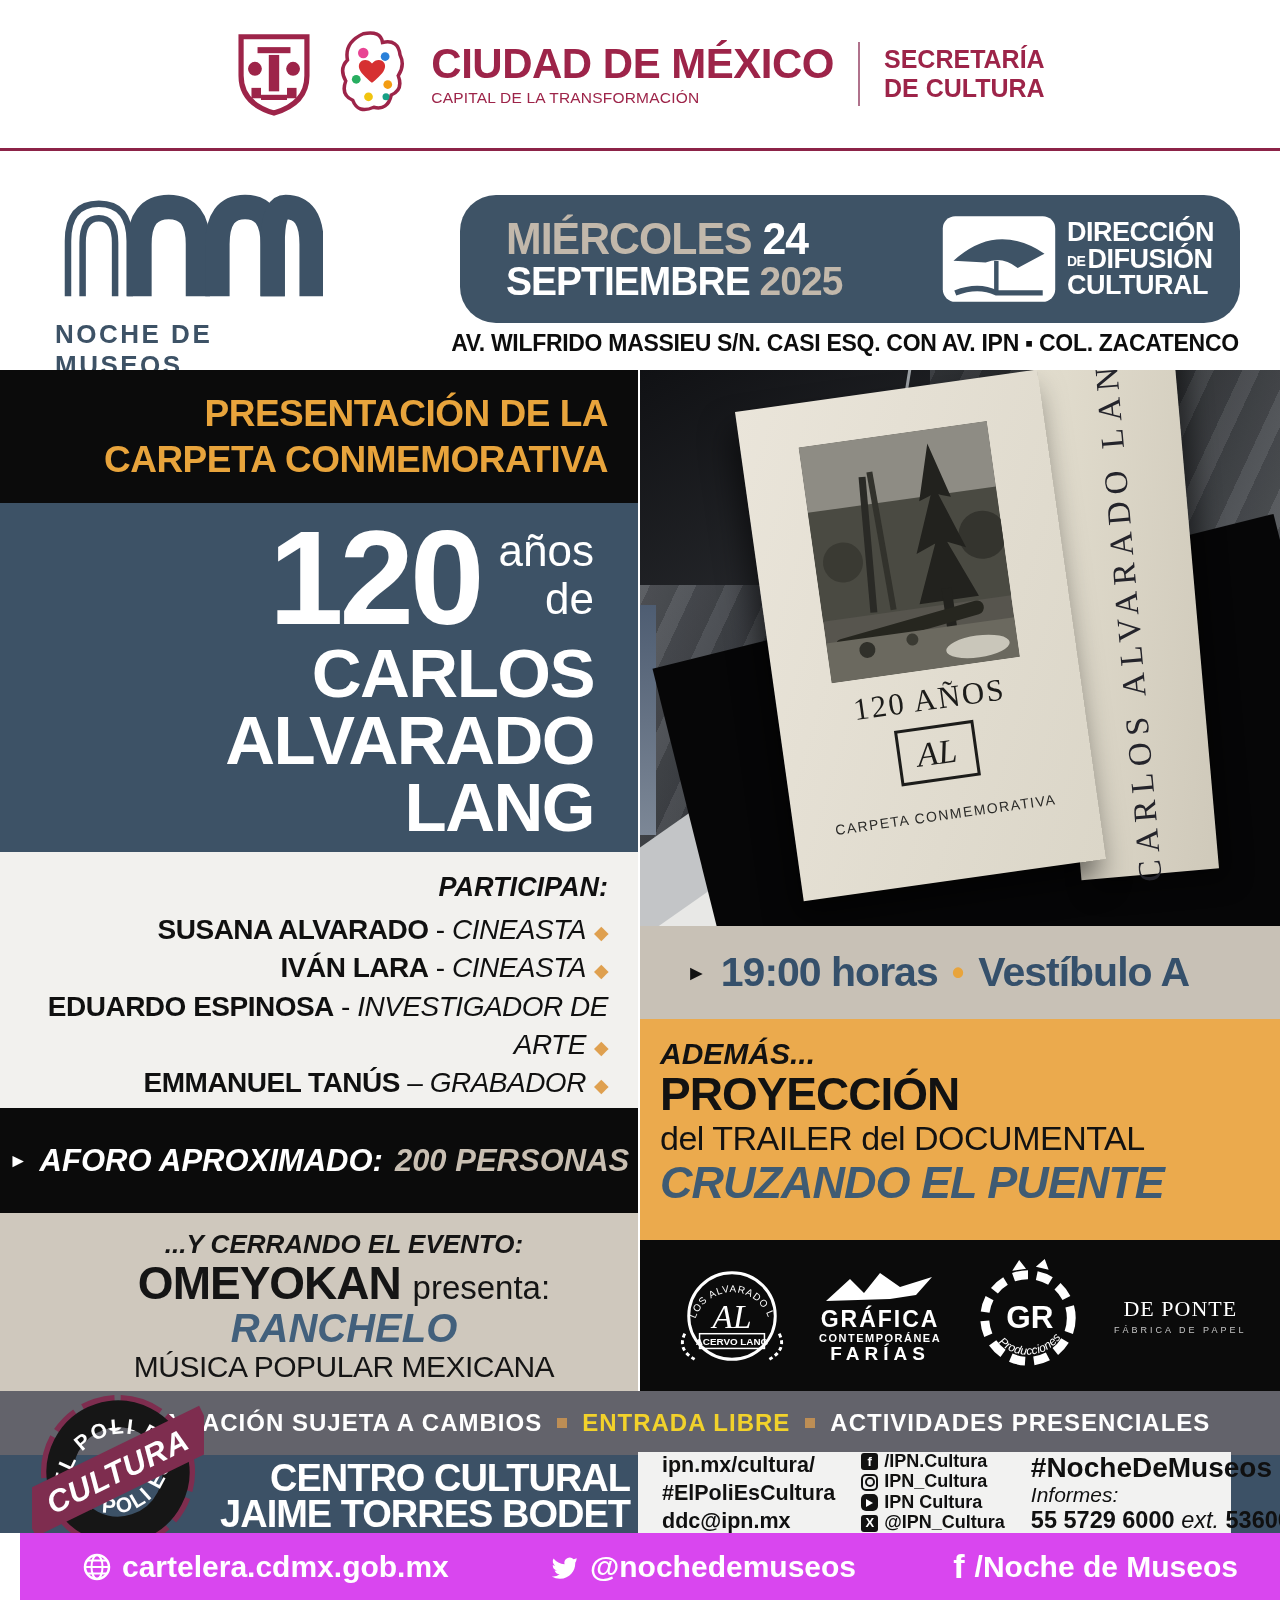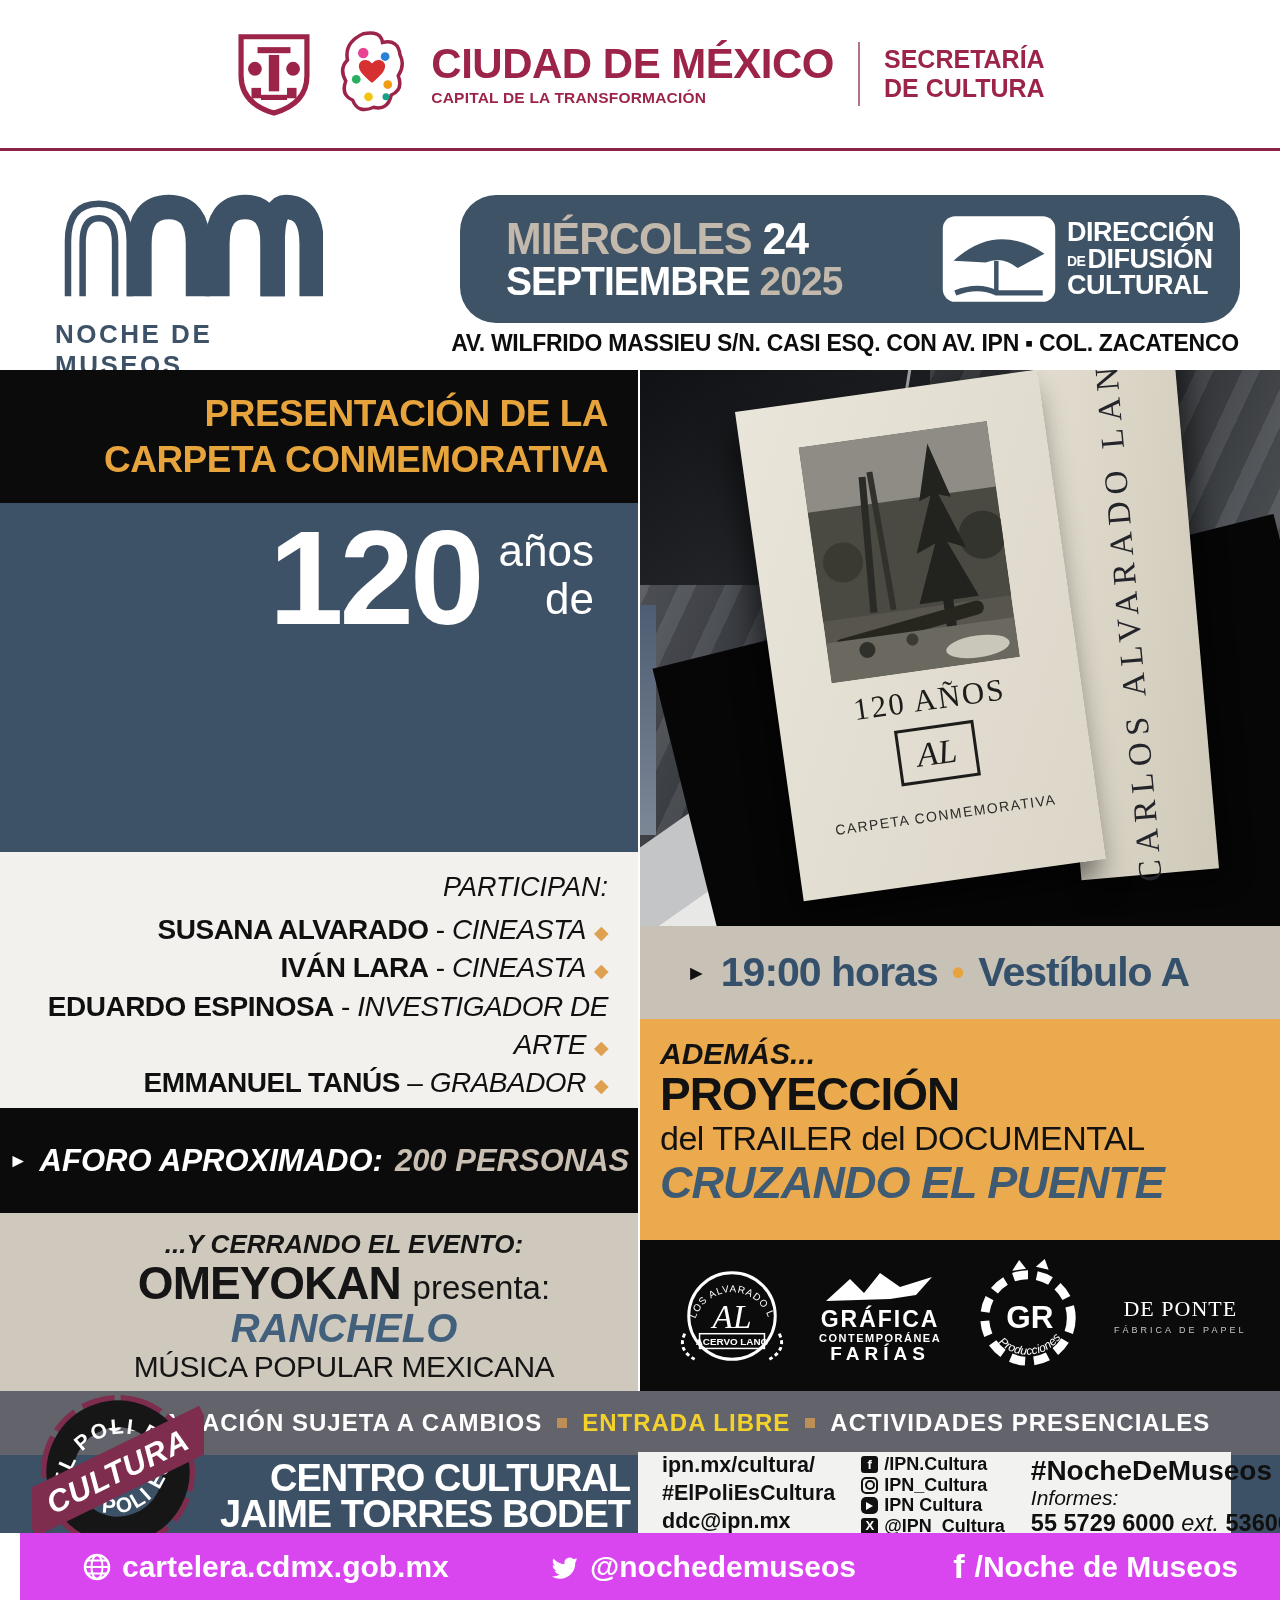--- a/index.html
+++ b/index.html
@@ -2,21 +2,21 @@
 <html><head>
 <meta charset="utf-8">
 <style>
   html,body{margin:0;padding:0;background:#e8e8e8;}
   .poster{position:relative;width:1280px;height:1600px;background:#ffffff;overflow:hidden;
           font-family:"Liberation Sans",sans-serif;color:#111;}
   
   .gov-header{position:absolute;top:0;left:0;right:0;height:148px;display:flex;align-items:center;justify-content:center;gap:24px;background:#fff;}
   .gov-title{color:#9d2449;text-align:left;line-height:1;}
   .gov-title .t1{font-size:42px;font-weight:bold;letter-spacing:-.5px;}
-  .gov-title .t2{font-size:15.5px;font-weight:bold;margin-top:5px;letter-spacing:.2px;}
+  .gov-title .t2{font-size:15.5px;font-weight:normal;margin-top:5px;letter-spacing:.2px;}
   .gov-divider{width:2px;height:64px;background:#b0728c;}
   .gov-secretaria{color:#9d2449;font-size:25px;font-weight:bold;line-height:1.15;text-align:left;}
   .maroon-rule{position:absolute;top:148px;left:0;right:0;height:3px;background:#8c2347;}
   
   .subheader{position:absolute;top:151px;left:0;right:0;height:219px;background:#fff;}
   .nm-brand{position:absolute;left:55px;top:38px;width:280px;text-align:left;}
   .nm-text{color:#3d5266;font-size:26px;font-weight:bold;letter-spacing:2.5px;margin-top:4px;}
   .date-pill{position:absolute;left:460px;top:44px;width:780px;height:128px;background:#3e5366;border-radius:36px;
              display:flex;align-items:center;box-sizing:border-box;padding:0 26px 0 46px;gap:24px;}
   .date-text{line-height:.98;transform:scaleX(.95);transform-origin:left center;white-space:nowrap;}
@@ -33,21 +33,21 @@
   .col-left{position:absolute;left:0;top:0;width:638px;}
   .col-right{position:absolute;left:640px;top:0;width:640px;}
   .band-title{height:133px;background:#0b0b0b;color:#e8a43c;display:flex;flex-direction:column;justify-content:center;
               text-align:right;box-sizing:border-box;padding-right:30px;font-size:37px;font-weight:bold;line-height:1.22;letter-spacing:-.5px;}
   .panel-120{height:349px;background:#3d5266;color:#fff;box-sizing:border-box;padding:16px 44px 0 0;}
   .row-120{display:flex;justify-content:flex-end;align-items:flex-start;gap:18px;}
   .n120{font-size:134px;font-weight:bold;line-height:.88;letter-spacing:-4px;}
   .yrs{font-size:44px;line-height:1.08;text-align:right;padding-top:8px;}
   .big-name{text-align:right;font-size:69px;font-weight:bold;line-height:.97;letter-spacing:-1.5px;margin-top:4px;}
   .participants{height:256px;background:#f2f1ee;box-sizing:border-box;padding:20px 30px 0 0;text-align:right;color:#101010;}
-  .p-head{font-style:italic;font-weight:normal;font-size:27px;margin-bottom:8px;}
+  .p-head{font-style:italic;font-weight:bold;font-size:27px;margin-bottom:8px;}
   .p-row{font-size:28px;line-height:1.37;letter-spacing:-.5px;}
   .p-name{font-weight:bold;}
   .p-role{font-style:italic;}
   .p-diamond{color:#dfa04f;font-size:19px;margin-left:8px;}
   .aforo{height:105px;background:#0b0b0b;display:flex;align-items:center;justify-content:center;gap:12px;
          font-size:31px;font-style:italic;font-weight:bold;color:#fff;}
   .af-arrow{font-size:19px;font-style:normal;}
   .af-value{color:#c9bfb2;}
   .closing{height:178px;background:#cfc8bd;box-sizing:border-box;padding:16px 12px 0 62px;text-align:center;color:#151515;}
   .cl-kicker{font-size:26px;font-weight:bold;font-style:italic;}
@@ -94,21 +94,21 @@
   .lg-deponte{color:#fff;text-align:center;}
   .lg-deponte .l1{font-family:"Liberation Serif",serif;font-size:22px;letter-spacing:1px;}
   .lg-deponte .l2{font-size:9px;letter-spacing:3px;opacity:.75;margin-top:3px;}
   
   .notice{position:absolute;top:1391px;left:0;width:1280px;height:64px;background:#63636b;display:flex;align-items:center;justify-content:center;gap:15px;
           color:#fff;font-weight:bold;font-size:24px;letter-spacing:1px;}
   .sq{width:10px;height:10px;background:#bd8e55;}
   .hl{color:#f2d22b;}
   .bottom-band{position:absolute;top:1455px;left:0;width:1280px;height:78px;background:#3c5166;}
   .venue-name{position:absolute;right:650px;top:5px;text-align:right;color:#fff;font-weight:bold;font-size:38px;line-height:.95;letter-spacing:-1px;}
-  .contact-box{position:absolute;left:638px;top:-3px;width:593px;height:84px;background:#f2f2f1;display:flex;align-items:flex-end;
+  .contact-box{position:absolute;left:638px;top:-3px;width:593px;height:84px;background:#f2f2f1;display:flex;align-items:flex-start;
                box-sizing:border-box;padding:0 12px 0 24px;gap:13px;color:#101010;}
   .c-col1{font-size:21.5px;font-weight:bold;line-height:1.3;white-space:nowrap;}
   .c-div{width:2px;height:62px;background:#111;}
   .c-social{display:flex;flex-direction:column;justify-content:center;gap:1px;}
   .s-row{display:flex;align-items:center;gap:6px;font-size:18px;font-weight:bold;line-height:1.08;white-space:nowrap;}
   .si{width:17px;height:17px;display:inline-flex;align-items:center;justify-content:center;box-sizing:border-box;}
   .si-fb,.si-x{background:#111;color:#fff;border-radius:3px;font-size:13px;font-weight:bold;}
   .si-ig{border:2.5px solid #111;border-radius:5px;position:relative;}
   .si-ig::after{content:"";width:6px;height:6px;border:2px solid #111;border-radius:50%;}
   .si-yt{background:#111;border-radius:5px;position:relative;}
@@ -220,20 +220,25 @@
         <div>CARPETA CONMEMORATIVA</div>
       </div>
       <div class="panel-120">
         <div class="row-120">
           <div class="n120">120</div>
           <div class="yrs">
             <div>años</div>
             <div>de</div>
           </div>
         </div>
+        <div class="big-name">
+          <div>CARLOS</div>
+          <div>ALVARADO</div>
+          <div>LANG</div>
+        </div>
       </div>
       <div class="participants">
         <div class="p-head">PARTICIPAN:</div>
         <div class="p-row"><span class="p-name">SUSANA ALVARADO</span><span class="p-sep"> - </span><span class="p-role">CINEASTA</span><span class="p-diamond">◆</span></div>
         <div class="p-row"><span class="p-name">IVÁN LARA</span><span class="p-sep"> - </span><span class="p-role">CINEASTA</span><span class="p-diamond">◆</span></div>
         <div class="p-row"><span class="p-name">EDUARDO ESPINOSA</span><span class="p-sep"> - </span><span class="p-role">INVESTIGADOR DE ARTE</span><span class="p-diamond">◆</span></div>
         <div class="p-row"><span class="p-name">EMMANUEL TANÚS</span><span class="p-sep"> – </span><span class="p-role">GRABADOR</span><span class="p-diamond">◆</span></div>
       </div>
       <div class="aforo">
         <span class="af-arrow">►</span>

